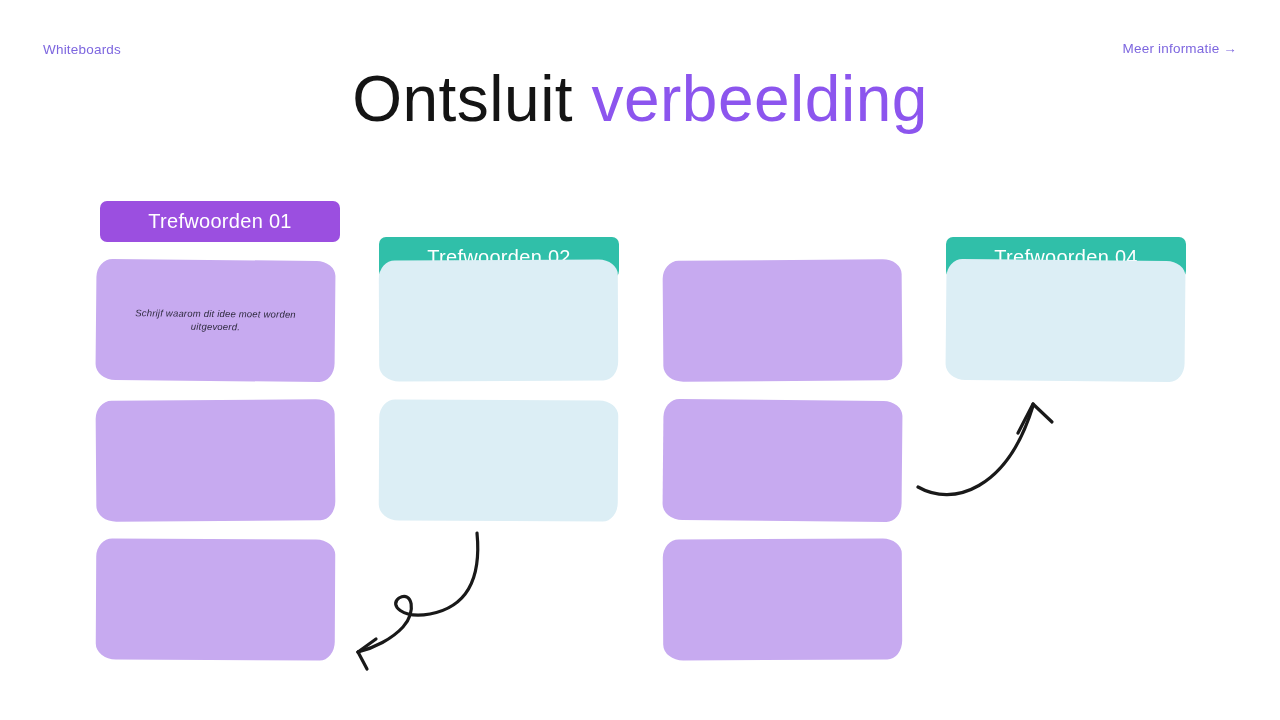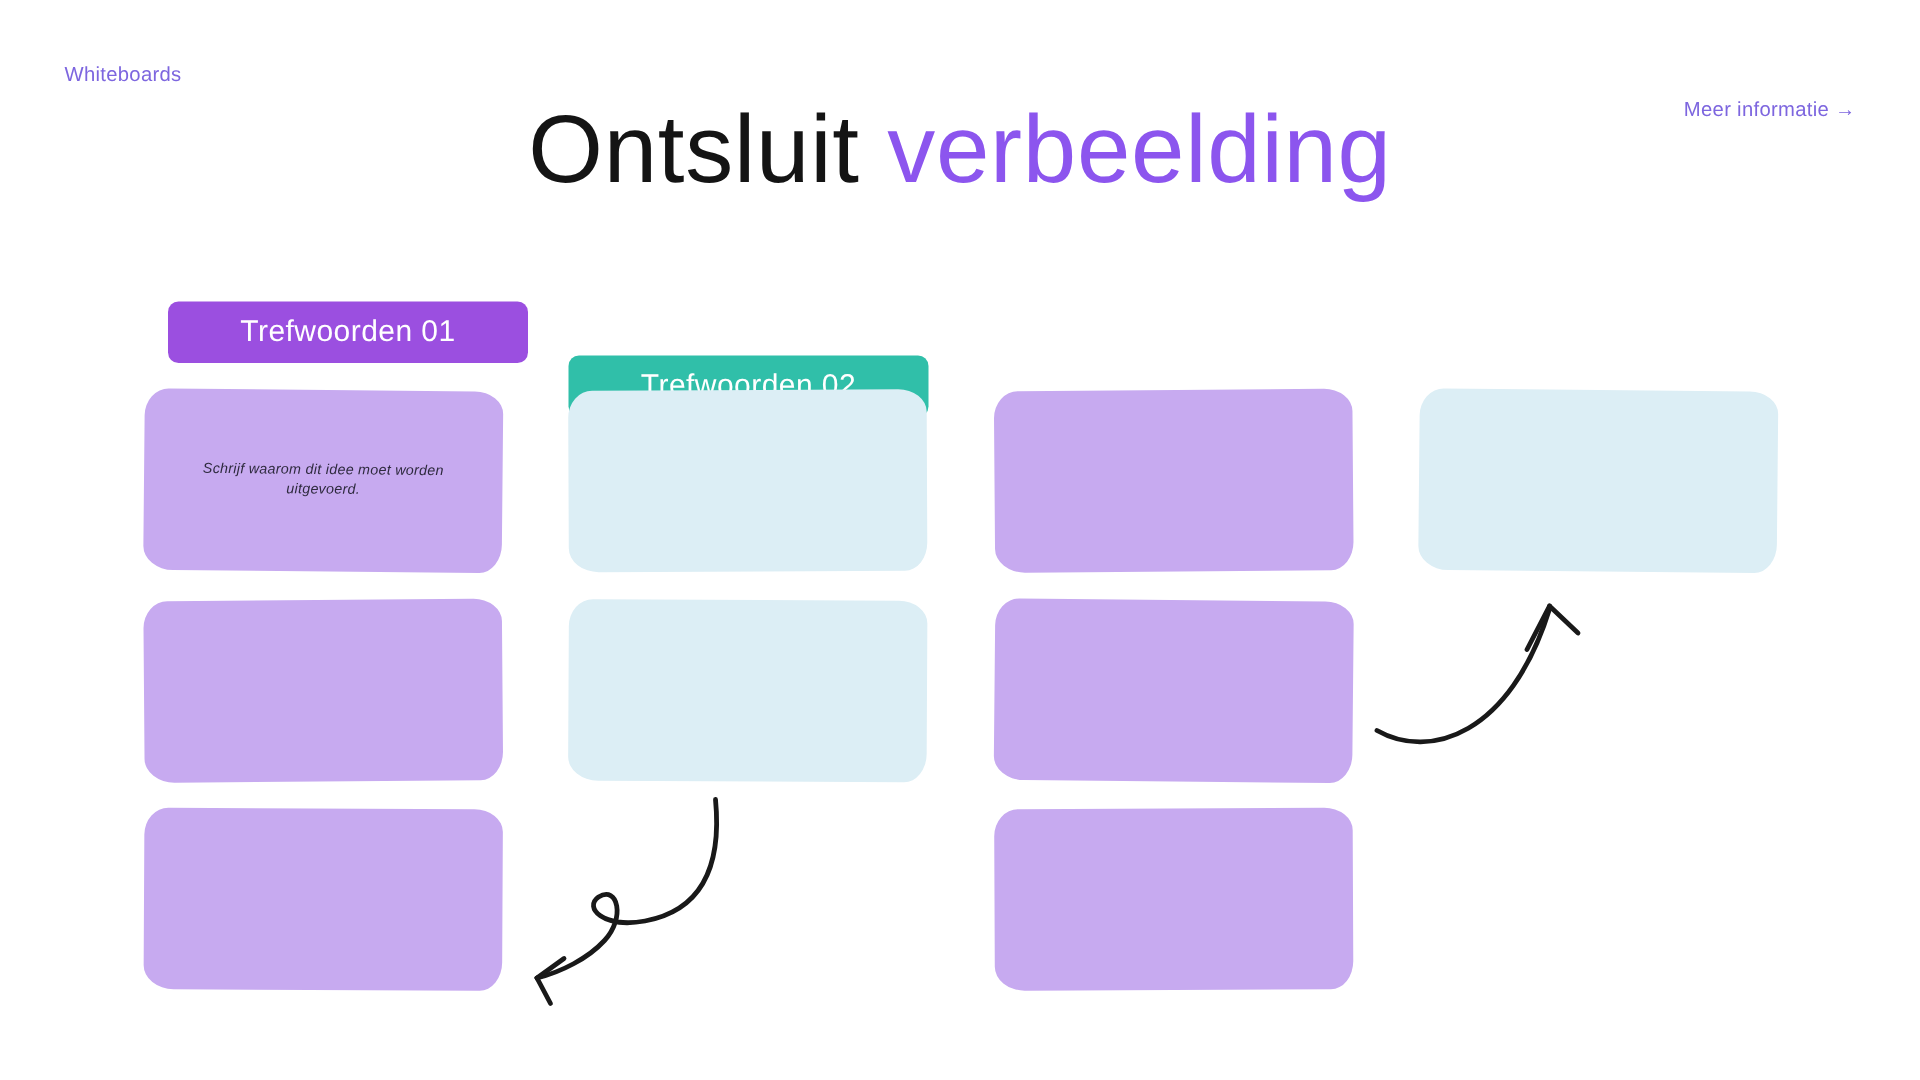--- a/index.html
+++ b/index.html
@@ -14,21 +14,21 @@
   
   .nav-link {
     position: absolute;
     font-size: 13.5px;
     letter-spacing: 0.2px;
     color: var(--link-purple);
     cursor: pointer;
     white-space: nowrap;
   }
   .nav-left  { left: 43px;  top: 42px; }
-  .nav-right { right: 43px; top: 41px; margin-top: 24px; }
+  .nav-right { right: 43px; top: 41px; }
 
   
   .title {
     position: absolute;
     left: 0; right: 0;
     top: 64px;
     text-align: center;
     font-weight: 300;
     font-size: 64px;
     letter-spacing: 0.5px;
@@ -44,21 +44,21 @@
     border-radius: 7px;
     display: flex; align-items: center; justify-content: center;
     color: #ffffff;
     font-size: 20px;
     letter-spacing: 0.3px;
     top: 201px;
     cursor: pointer;
   }
   .col-header.purple { background: var(--header-purple); }
   .col-header.teal   { background: var(--header-teal); margin-top: 36px; }
-  .hx1 { left: 112px; }
+  .hx1 { left: 100px; }
   .hx2 { left: 379px; }
   .hx3 { left: 663px; }
   .hx4 { left: 946px; }
 
   
   .card {
     position: absolute;
     width: 239px; height: 121px;
     border-radius: 16px 19px 15px 20px / 18px 15px 19px 16px;
     display: flex; align-items: center; justify-content: center;
@@ -105,20 +105,21 @@
 
 <div class="stage">
 
   <a class="nav-link nav-left">Whiteboards</a>
   <a class="nav-link nav-right">Meer informatie →</a>
 
   <h1 class="title"><span>Ontsluit </span><span class="accent">verbeelding</span></h1>
 
   <div class="col-header purple hx1">Trefwoorden 01</div>
   <div class="col-header teal hx2">Trefwoorden 02</div>
+  <div class="col-header teal hx4">Trefwoorden 04</div>
 
   <div class="card purple cx1 cy1 rot-a">
     <span class="note">Schrijf waarom dit idee moet worden uitgevoerd.</span>
   </div>
   <div class="card purple cx1 cy2 rot-b"></div>
   <div class="card purple cx1 cy3 rot-c"></div>
 
   <div class="card blue cx2 cy1 rot-d"></div>
   <div class="card blue cx2 cy2 rot-c"></div>
 

